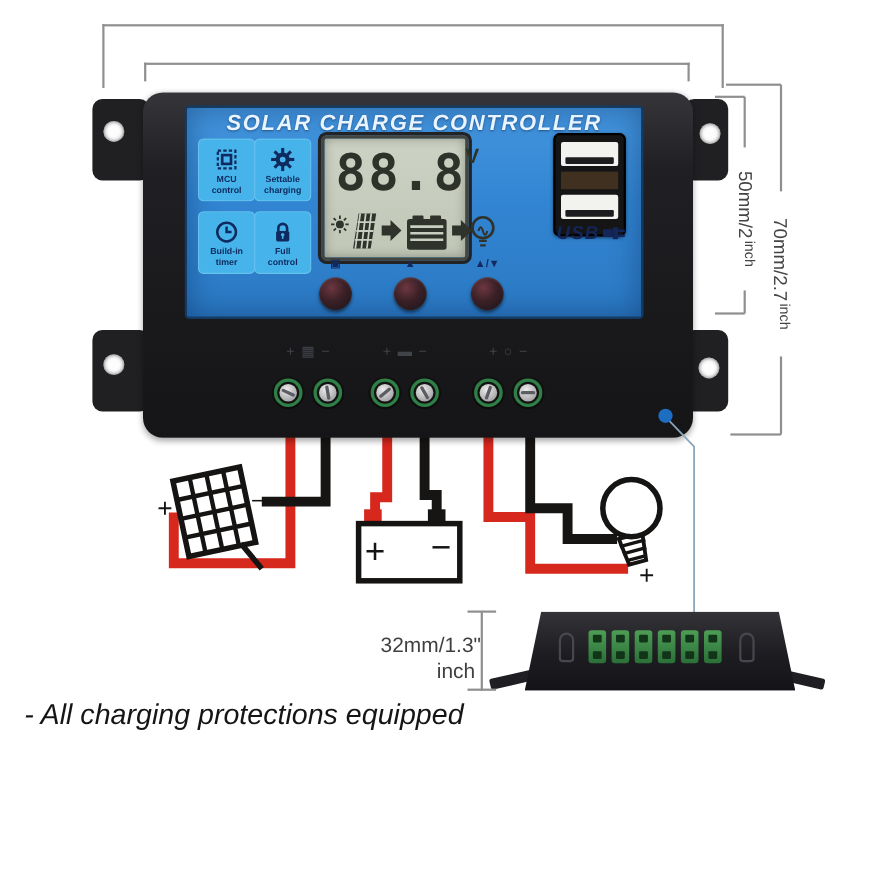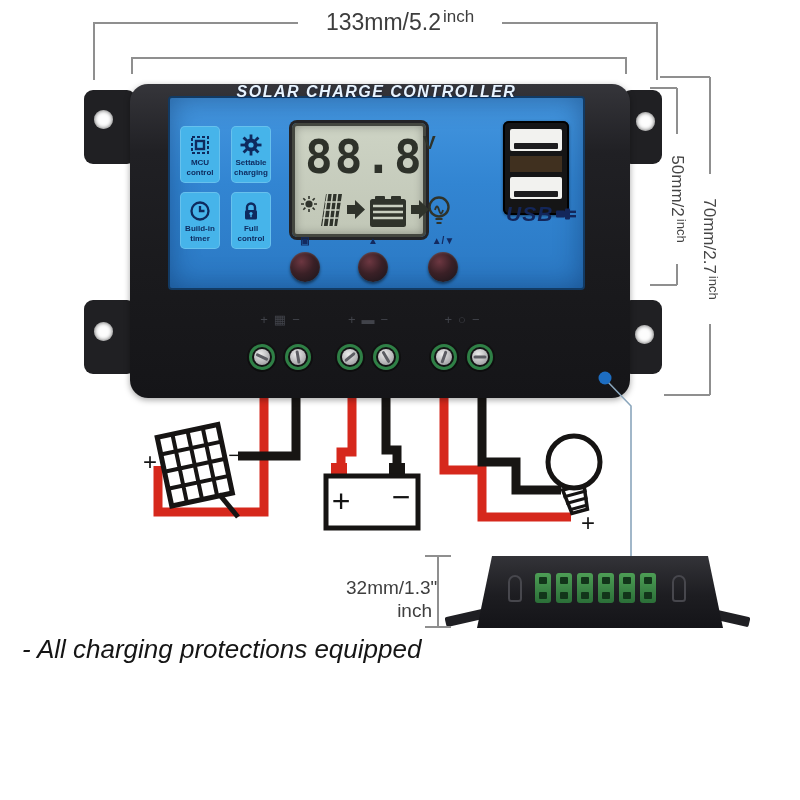--- a/index.html
+++ b/index.html
@@ -24,24 +24,24 @@
   .ear{position:absolute;background:#202023;border-radius:9px}
   .hole{position:absolute;width:19px;height:19px;border-radius:50%;background:#fdfdfd;
         box-shadow:inset 0 0 4px rgba(0,0,0,.65)}
   .body{position:absolute;left:130px;top:84px;width:500px;height:314px;border-radius:18px;
         background:linear-gradient(180deg,#35353a 0%,#202024 22%,#1a1a1d 60%,#151518 100%);
         box-shadow:0 2px 6px rgba(0,0,0,.35)}
   .face{position:absolute;left:168px;top:96px;width:417px;height:194px;border-radius:4px;
         border:2px solid #123a63;
         background:linear-gradient(180deg,#4496df 0%,#3285d2 45%,#2b79c4 100%);
         box-shadow:inset 0 0 28px rgba(6,35,80,.45)}
-  .title{position:absolute;left:170px;top:83px;width:413px;text-align:center;
-         font-size:16px;font-weight:bold;font-style:italic;letter-spacing:1.5px;
+  .title{position:absolute;left:170px;top:101px;width:413px;text-align:center;
+         font-size:20px;font-weight:bold;font-style:italic;letter-spacing:1.5px;
          color:#e8f4ff;text-shadow:0 1px 2px rgba(0,20,60,.5)}
-  .badge{position:absolute;width:40px;height:57px;background:#46b4ea;border-radius:5px;
+  .badge{position:absolute;width:52px;height:57px;background:#46b4ea;border-radius:5px;
          display:flex;flex-direction:column;align-items:center;justify-content:center;gap:1px;
          box-shadow:inset 0 0 0 1px rgba(255,255,255,.18)}
   .badge .bl{font-size:8px;line-height:9px;font-weight:bold;color:#0e2a5e;text-align:center;width:100%}
   .lcd{position:absolute;left:292px;top:123px;width:134px;height:114px;border-radius:5px;
        border:3px solid #43463f;background:linear-gradient(180deg,#cdd3c4,#c1c7b7);
        box-shadow:0 0 0 3px #232326,inset 0 0 10px rgba(0,0,0,.3)}
   .lcd-digits{position:absolute;left:10px;top:4px;font-family:"DejaVu Sans Mono",monospace;
               font-weight:bold;font-size:46px;letter-spacing:2px;color:#2e322a}
   .lcd-v{position:absolute;left:128px;top:6px;font-size:19px;font-weight:bold;color:#2e322a}
   .btn{position:absolute;width:30px;height:30px;border-radius:50%;
@@ -49,21 +49,21 @@
        box-shadow:0 2px 3px rgba(0,0,0,.5),inset 0 1px 2px rgba(255,255,255,.15)}
   .btnlabel{position:absolute;width:44px;text-align:center;font-size:10px;line-height:12px;
             font-weight:bold;color:#132a60}
   .usb{position:absolute;left:503px;top:121px;width:66px;height:94px;background:#151516;
        border-radius:6px;box-shadow:0 1px 3px rgba(0,0,0,.5),inset 0 0 0 2px #000}
   .usb .slot{position:absolute;left:7px;width:52px;height:22px;background:#f2f2ef;border-radius:2px}
   .usb .slot::after{content:"";position:absolute;left:4px;right:4px;bottom:2px;height:6px;
        background:#1d1d1f;border-radius:1px}
   .usb .mid{position:absolute;left:7px;top:35px;width:52px;height:16px;background:#40301f}
   .usblogo{position:absolute;left:506px;top:202px;display:flex;align-items:center;gap:3px}
-  .usblogo .t{font-size:21px;font-weight:bold;font-style:italic;letter-spacing:1px;color:#13265a}
+  .usblogo .t{font-size:17px;font-weight:bold;font-style:italic;letter-spacing:1px;color:#13265a}
   .marking{position:absolute;top:313px;width:80px;display:flex;justify-content:center;gap:6px;
            color:#41434a;font-size:13px;line-height:14px}
   .screw{position:absolute;top:342px;width:30px;height:30px;border-radius:50%;
          background:radial-gradient(circle at 50% 45%,#131314 55%,#000 100%)}
   .screw::before{content:"";position:absolute;inset:2px;border-radius:50%;border:3px solid #2f8046}
   .screw::after{content:"";position:absolute;inset:7px;border-radius:50%;
          background:radial-gradient(circle at 40% 32%,#ececec 0%,#b9b9bb 55%,#8b8b8f 100%)}
   .screw .slot{position:absolute;left:50%;top:50%;width:13px;height:3px;background:#5c5d63;
          border-radius:2px;transform:translate(-50%,-50%) rotate(var(--rot,0deg));z-index:2}
 
@@ -89,23 +89,20 @@
             font-size:26px;line-height:37px;color:#151515}
 </style>
 </head>
 <body>
 
 <div id="stage">
 
   <div class="hline" style="left:93px;top:22px;width:565px"></div>
   <div class="vstub" style="left:93px;top:22px;height:58px"></div>
   <div class="vstub" style="left:656px;top:22px;height:58px"></div>
-  <div class="dimlabel" style="left:298px;top:8px;width:204px">
-    <span>133mm/5.2</span><span class="sup">inch</span>
-  </div>
 
   <div class="hline" style="left:131px;top:57px;width:496px"></div>
   <div class="vstub" style="left:131px;top:57px;height:17px"></div>
   <div class="vstub" style="left:625px;top:57px;height:17px"></div>
 
   <div class="vline" style="left:676px;top:88px;height:197px"></div>
   <div class="hcap" style="left:650px;top:87px;width:27px"></div>
   <div class="hcap" style="left:650px;top:284px;width:27px"></div>
   <div class="rotlabel" style="left:612px;top:188px;width:130px">
     <span>50mm/2</span><span class="sup">inch</span>

